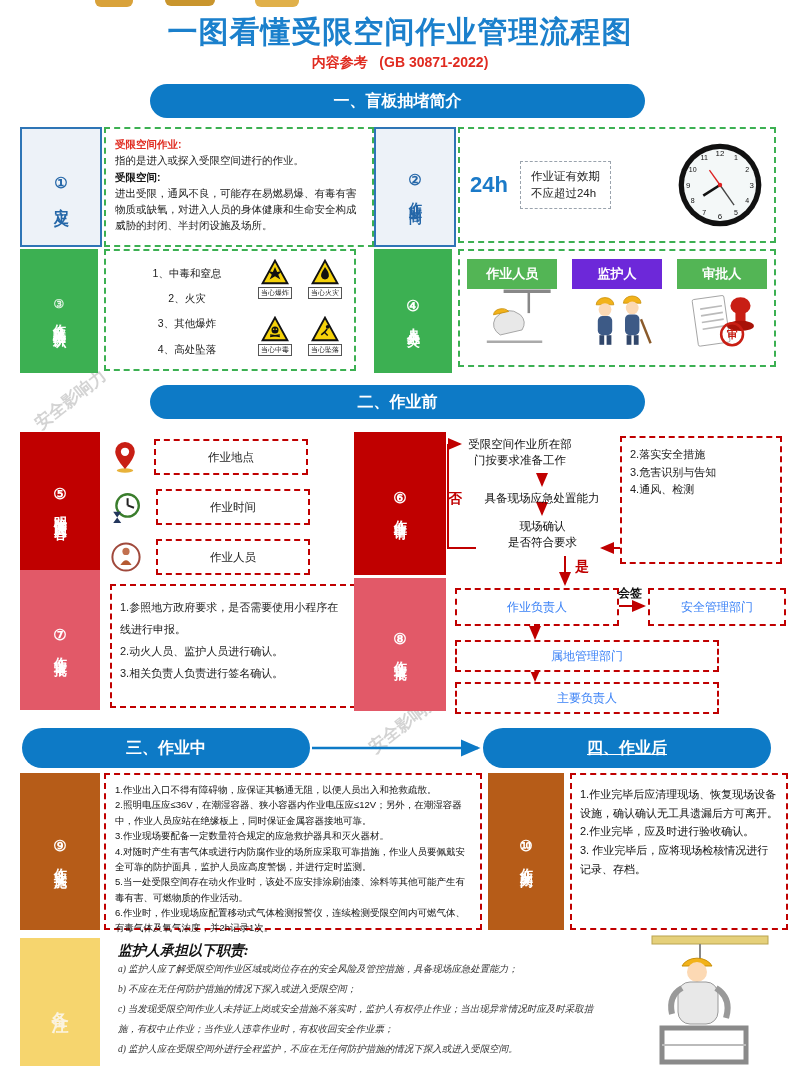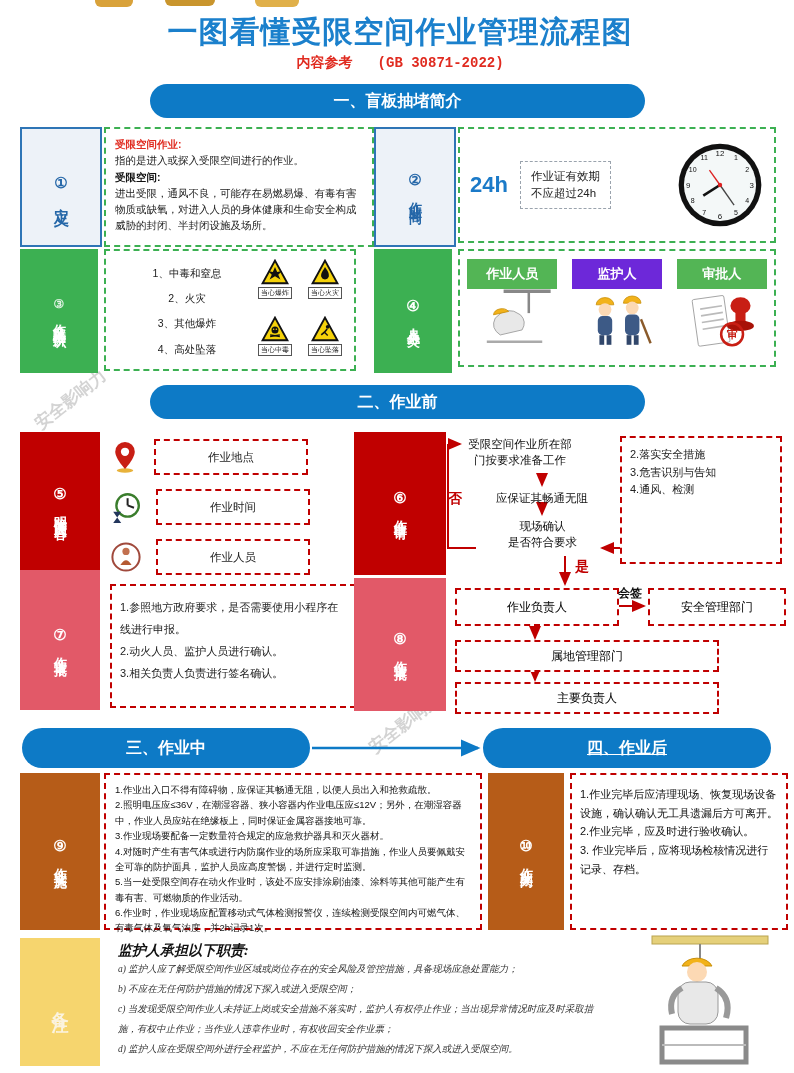--- a/index.html
+++ b/index.html
@@ -37,21 +37,21 @@
   .sign-grid{display:grid;grid-template-columns:42px 42px;grid-gap:4px 8px;}
   .sign{display:flex;flex-direction:column;align-items:center;}
   .sign svg{width:30px;height:27px;}
   .sign-label{font-size:7px;border:1px solid #555;padding:0 2px;margin-top:1px;white-space:nowrap;background:#fff;}
   .role-col{display:flex;flex-direction:column;align-items:center;width:96px;}
   .role-btn{width:90px;height:30px;color:#fff;font-weight:bold;font-size:13px;display:flex;align-items:center;justify-content:center;}
   .role-green{background:#53b555;}
   .role-blue{background:#6d28d9;}
   .flowtxt{font-size:11.5px;text-align:center;line-height:1.4;color:#111;}
   .yn{color:#c00000;font-weight:bold;font-size:14px;}
-  .nodebox{border:2px dashed #c00000;background:#fff;display:flex;align-items:center;justify-content:center;font-size:12px;color:#000000;}
+  .nodebox{border:2px dashed #c00000;background:#fff;display:flex;align-items:center;justify-content:center;font-size:12px;color:#3b82f6;}
   .list7{font-size:11px;line-height:2.0;padding:10px 8px;}
   .list9{font-size:9.5px;line-height:1.62;padding:7px 9px;color:#111;}
   .list10{font-size:11px;line-height:1.7;padding:10px 8px;color:#111;}
   .notes-title{font-family:"Liberation Serif",serif;font-weight:bold;font-size:14px;font-style:italic;color:#111;}
   .notes-item{font-family:"Liberation Serif",serif;font-style:italic;font-size:9.5px;color:#333;line-height:2.1;}
   .wm{color:rgba(140,140,140,0.38);font-size:17px;font-weight:bold;transform:rotate(-38deg);white-space:nowrap;}
   .note24{font-size:11.5px;line-height:1.5;padding:6px 10px;color:#222;}
 </style>
 </head>
 <body>
@@ -61,21 +61,21 @@
   <div class="abs" style="left:95px;top:0;width:210px;height:7px;">
     <div style="position:absolute;left:0;top:0;width:38px;height:7px;background:#d9a23a;border-radius:0 0 6px 6px;"></div>
     <div style="position:absolute;left:70px;top:0;width:50px;height:6px;background:#c9952d;border-radius:0 0 6px 6px;"></div>
     <div style="position:absolute;left:160px;top:0;width:44px;height:7px;background:#e0b04a;border-radius:0 0 6px 6px;"></div>
   </div>
 
   <div class="abs wm" style="left:28px;top:388px;">安全影响力</div>
   <div class="abs wm" style="left:362px;top:712px;">安全影响力</div>
 
   <div class="abs title" style="left:120px;top:12px;width:560px;">一图看懂受限空间作业管理流程图</div>
-  <div class="abs subtitle" style="left:200px;top:54px;width:400px;font-family:Liberation Mono, monospace;">
+  <div class="abs subtitle" style="left:200px;top:54px;width:400px;">
     <span>内容参考</span>&nbsp;&nbsp;
     <span>(GB 30871-2022)</span>
   </div>
 
   <div class="abs pill" style="left:150px;top:84px;width:495px;height:34px;">一、盲板抽堵简介</div>
 
   <div class="abs vlabel lab-blue" style="left:20px;top:127px;width:78px;height:116px;">
     <span class="vnum">①</span>
     <span class="vtext">定义</span>
   </div>
@@ -275,21 +275,21 @@
     <polyline points="46,118 18,118 18,14" stroke="#c00000" stroke-width="2" fill="none"></polyline>
     <line x1="18" y1="14" x2="30" y2="14" stroke="#c00000" stroke-width="2" marker-end="url(#ar)"></line>
     <line x1="190" y1="118" x2="172" y2="118" stroke="#c00000" stroke-width="2" marker-end="url(#ar)"></line>
     <line x1="135" y1="126" x2="135" y2="154" stroke="#c00000" stroke-width="2" marker-end="url(#ar)"></line>
     <line x1="186" y1="176" x2="214" y2="176" stroke="#c00000" stroke-width="2" marker-end="url(#ar)"></line>
     <line x1="105" y1="194" x2="105" y2="208" stroke="#c00000" stroke-width="2" marker-end="url(#ar)"></line>
     <line x1="105" y1="240" x2="105" y2="250" stroke="#c00000" stroke-width="2" marker-end="url(#ar)"></line>
   </svg>
 
   <div class="abs flowtxt" style="left:466px;top:436px;width:108px;">受限空间作业所在部门按要求准备工作</div>
-  <div class="abs flowtxt" style="left:462px;top:490px;width:160px;">应保证其畅通无阻</div>
+  <div class="abs flowtxt" style="left:462px;top:490px;width:160px;">具备现场应急处置能力</div>
   <div class="abs flowtxt" style="left:470px;top:518px;width:145px;">
     <span>现场确认</span><br>
     <span>是否符合要求</span>
   </div>
   <div class="abs yn" style="left:448px;top:490px;">否</div>
   <div class="abs yn" style="left:575px;top:558px;">是</div>
 
   <div class="abs rdash" style="left:620px;top:436px;width:162px;height:128px;font-size:11px;line-height:1.6;padding:8px 8px;box-sizing:border-box;">
     <div>2.落实安全措施</div>
     <div>3.危害识别与告知</div>

